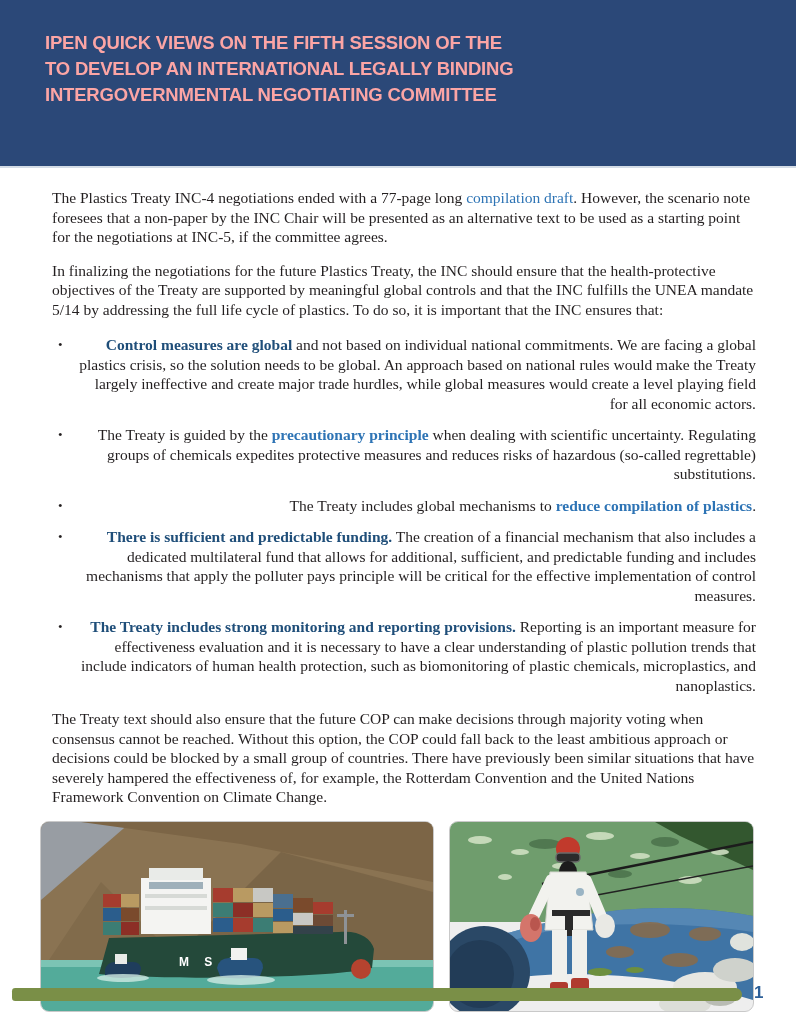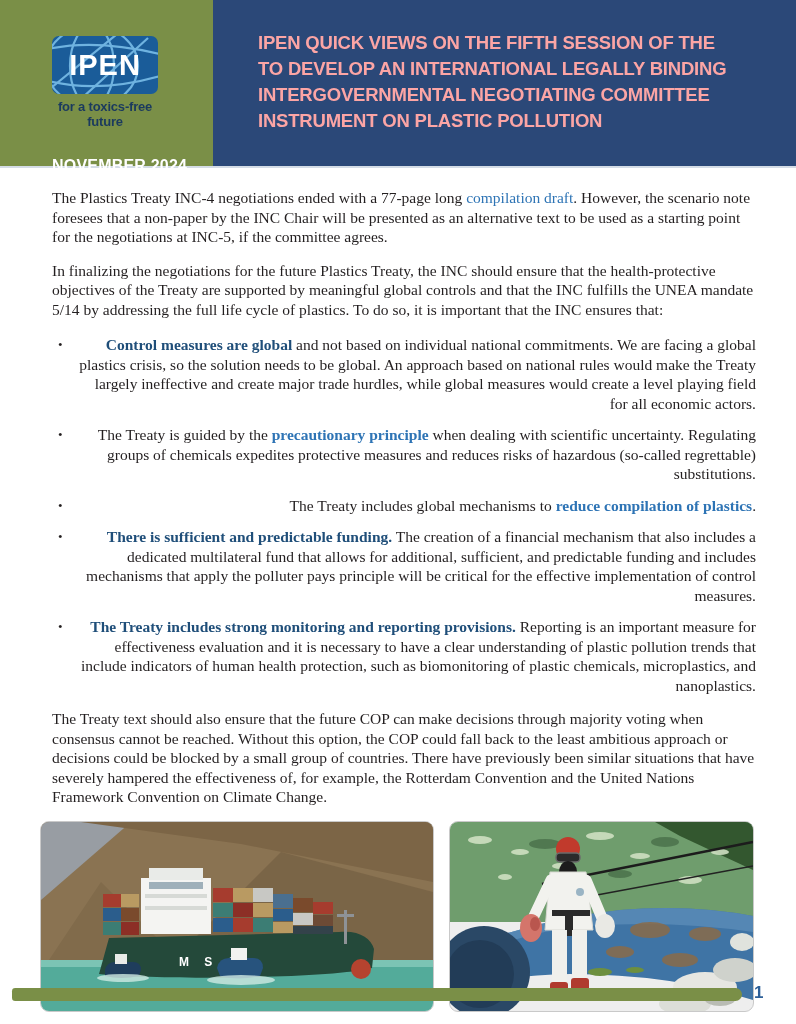--- a/index.html
+++ b/index.html
@@ -54,43 +54,25 @@
     position:absolute;left:754px;top:983px;width:30px;
     font-family:"Liberation Sans",sans-serif;font-weight:bold;font-size:17px;color:#2D6098;
   }
 </style>
 </head>
 <body>
 
 <div id="page">
 
   <div class="masthead">
-    <div class="sidebar">
-      <div class="logo-box">
-        <svg width="106" height="58" viewBox="0 0 106 58">
-          <g stroke="#79BDE8" stroke-width="2.2" fill="none" opacity="0.9">
-            <ellipse cx="40" cy="30" rx="46" ry="40"></ellipse>
-            <ellipse cx="40" cy="30" rx="22" ry="40"></ellipse>
-            <path d="M-8,14 Q40,2 108,18"></path>
-            <path d="M-8,44 Q45,58 108,40"></path>
-            <path d="M-6,56 L70,-6"></path>
-            <path d="M30,62 L96,2"></path>
-          </g>
-        </svg>
-        <div class="logo-word">IPEN</div>
-      </div>
-      <div class="logo-tagline">for a toxics-free future</div>
-      <div class="issue-date">NOVEMBER 2024</div>
-    </div>
     <div class="titlebar">
       <div class="doc-title">
         <div>IPEN QUICK VIEWS ON THE FIFTH SESSION OF THE</div>
         <div>TO DEVELOP AN INTERNATIONAL LEGALLY BINDING</div>
         <div>INTERGOVERNMENTAL NEGOTIATING COMMITTEE</div>
-        <div>INSTRUMENT ON PLASTIC POLLUTION</div>
       </div>
     </div>
   </div>
   <div class="masthead-rule"></div>
 
   <div class="content">
     <p class="para"><span class="seg-plain">The Plastics Treaty INC-4 negotiations ended with a 77-page long </span><span class="seg-link">compilation draft</span><span class="seg-plain">. However, the scenario note foresees that a non-paper by the INC Chair will be presented as an alternative text to be used as a starting point for the negotiations at INC-5, if the committee agrees.</span></p>
     <p class="para"><span class="seg-plain">In finalizing the negotiations for the future Plastics Treaty, the INC should ensure that the health-protective objectives of the Treaty are supported by meaningful global controls and that the INC fulfills the UNEA mandate 5/14 by addressing the full life cycle of plastics. To do so, it is important that the INC ensures that:</span></p>
 
     <ul class="points">

